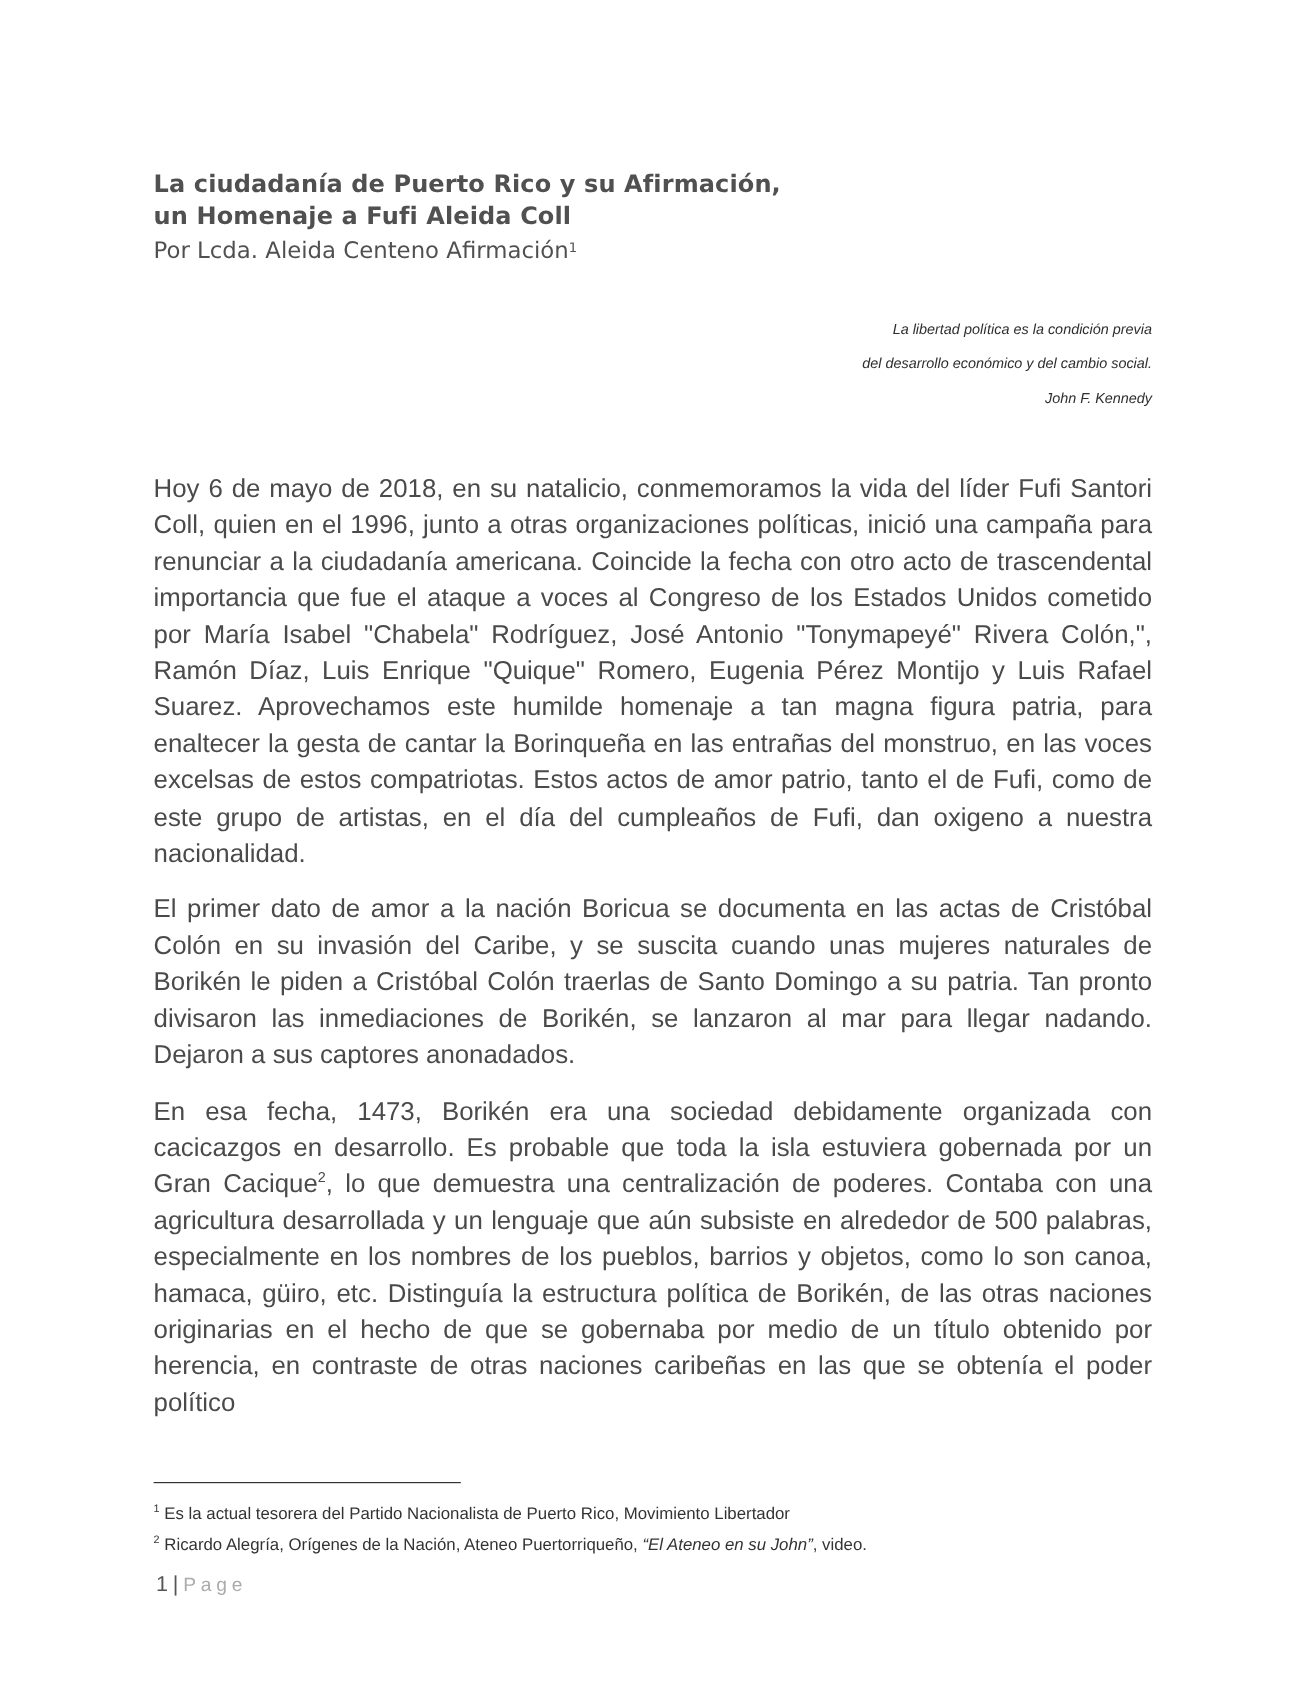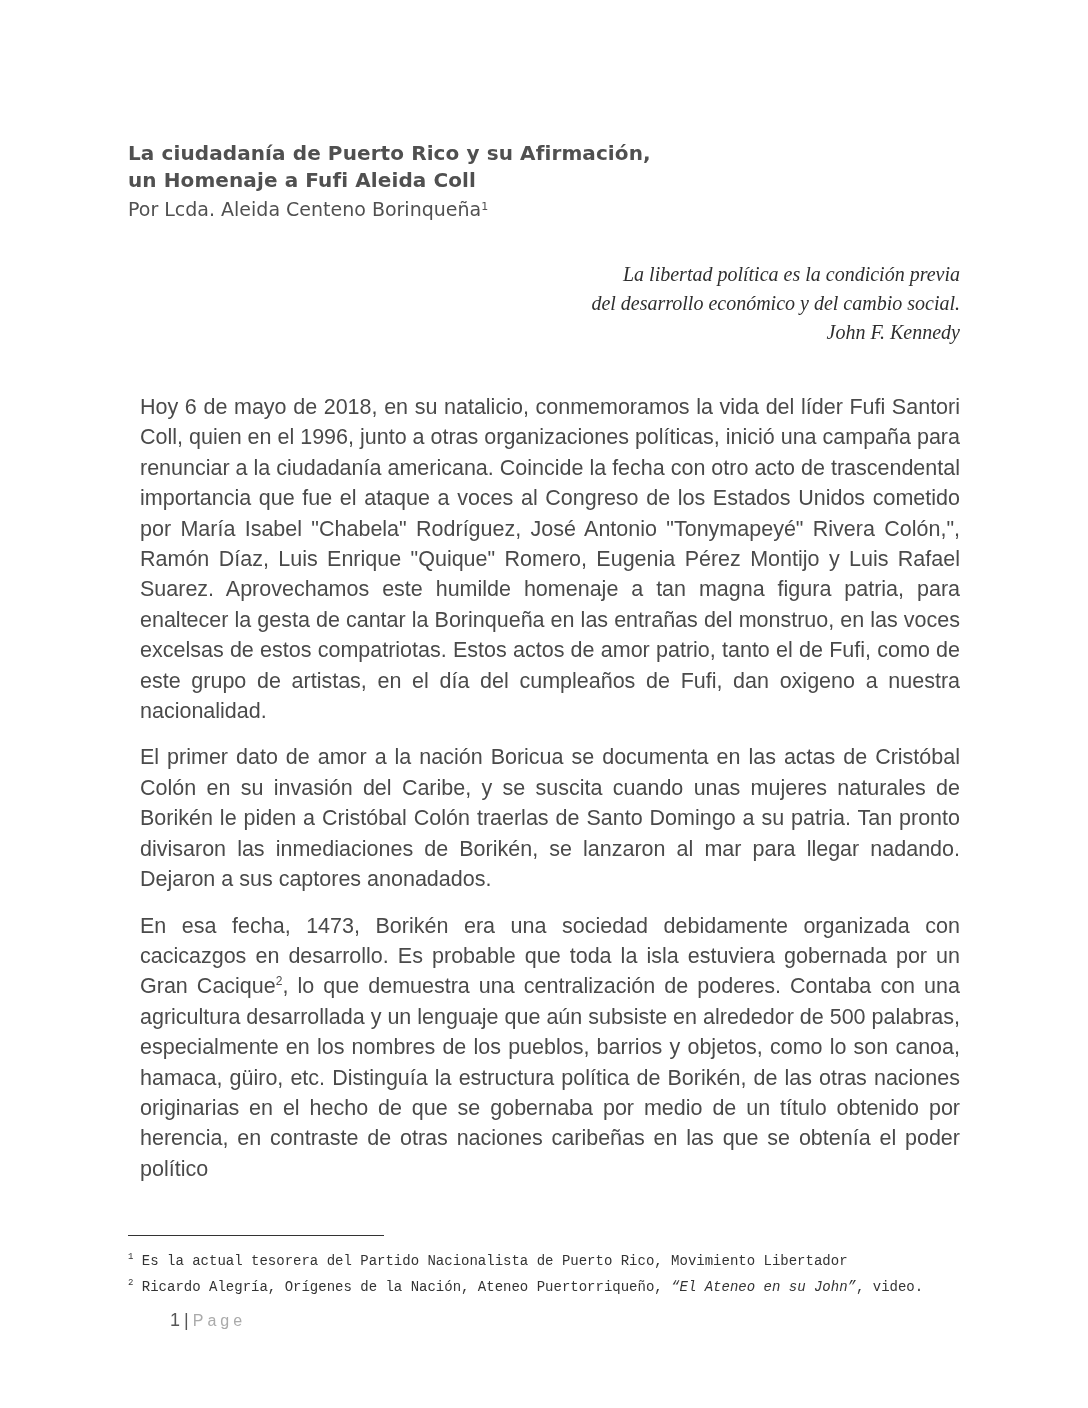--- a/index.html
+++ b/index.html
@@ -1,44 +1,44 @@
 <!DOCTYPE html>
 <html><head>
 <meta charset="utf-8">
 <style>
   html, body { margin:0; padding:0; background:#ffffff; }
   body { width:1088px; height:1408px; position:relative; overflow:hidden; color:#3a3a3a; }
   .page { position:absolute; left:0; top:0; width:1088px; height:1408px; background:#fff; }
   .title { position:absolute; left:128px; top:140px; font-family:"DejaVu Sans", sans-serif; font-weight:bold; font-size:20px; line-height:27px; color:#505050; letter-spacing:0.1px; }
   .byline { position:absolute; left:128px; top:196px; font-family:"DejaVu Sans", sans-serif; font-size:19px; line-height:26px; color:#505050; }
   .byline sup { font-size:11px; vertical-align:top; position:relative; top:-2px; }
-  .quote { position:absolute; right:128px; top:260px; width:460px; text-align:right; font-family:Liberation Serif, serif; font-style:italic; font-size:20px; line-height:29px; color:#2e2e2e; }
+  .quote { position:absolute; right:128px; top:260px; width:460px; text-align:right; font-family:Liberation Sans, sans-serif; font-style:italic; font-size:12px; line-height:29px; color:#2e2e2e; }
   .body { position:absolute; left:128px; top:392px; width:832px; font-family:"Liberation Sans", sans-serif; font-size:21.5px; line-height:30.4px; color:#4a4a4a; text-align:justify; }
-  .body p { margin:0 0 16px 12px; }
+  .body p { margin:0 0 16px 0; }
   .body sup { font-size:12px; line-height:0; }
   .fn-rule { position:absolute; left:128px; top:1235px; width:256px; height:1px; background:#333; }
-  .footnotes { position:absolute; left:128px; top:1246px; font-family:Liberation Mono, monospace; font-size:14px; line-height:22px; color:#333; }
+  .footnotes { position:absolute; left:128px; top:1246px; font-family:Liberation Sans, sans-serif; font-size:14px; line-height:22px; color:#333; }
   .footnotes sup { font-size:9px; }
   .footnotes em { font-style:italic; }
-  .pagenum { position:absolute; left:130px; top:1310px; font-family:"Liberation Sans", sans-serif; font-size:18px; color:#555;margin-left:40px; }
+  .pagenum { position:absolute; left:130px; top:1310px; font-family:"Liberation Sans", sans-serif; font-size:18px; color:#555; }
   .pagenum .bar { color:#555; margin:0 4px; }
   .pagenum .pg { color:#aaa; letter-spacing:4px; font-size:16px; }
 </style>
 </head>
 <body>
 
 <div class="page">
 
   <div class="title">
     <div>La ciudadanía de Puerto Rico y su Afirmación,</div>
     <div>un Homenaje a Fufi Aleida Coll</div>
   </div>
 
   <div class="byline">
-    <span>Por Lcda. Aleida Centeno Borinqueña</span><sup>1</sup>
+    <span>Por Lcda. Aleida Centeno Afirmación</span><sup>1</sup>
   </div>
 
   <div class="quote">
     <div>La libertad política es la condición previa</div>
     <div>del desarrollo económico y del cambio social.</div>
     <div>John F. Kennedy</div>
   </div>
 
   <div class="body">
     <p>Hoy 6 de mayo de 2018, en su natalicio, conmemoramos la vida del líder Fufi Santori Coll, quien en el 1996, junto a otras organizaciones políticas, inició una campaña para renunciar a la ciudadanía americana.  Coincide la fecha con otro acto de trascendental importancia que fue el ataque a voces al Congreso de los Estados Unidos cometido por María Isabel "Chabela" Rodríguez, José Antonio "Tonymapeyé" Rivera Colón,", Ramón Díaz, Luis Enrique "Quique" Romero, Eugenia Pérez Montijo y Luis Rafael Suarez. Aprovechamos este humilde homenaje a tan magna figura patria, para enaltecer la gesta de cantar la Borinqueña en las entrañas del monstruo, en las voces excelsas de estos compatriotas.  Estos actos de amor patrio, tanto el de Fufi, como de este grupo de artistas, en el día del cumpleaños de Fufi, dan oxigeno a nuestra nacionalidad.</p>

